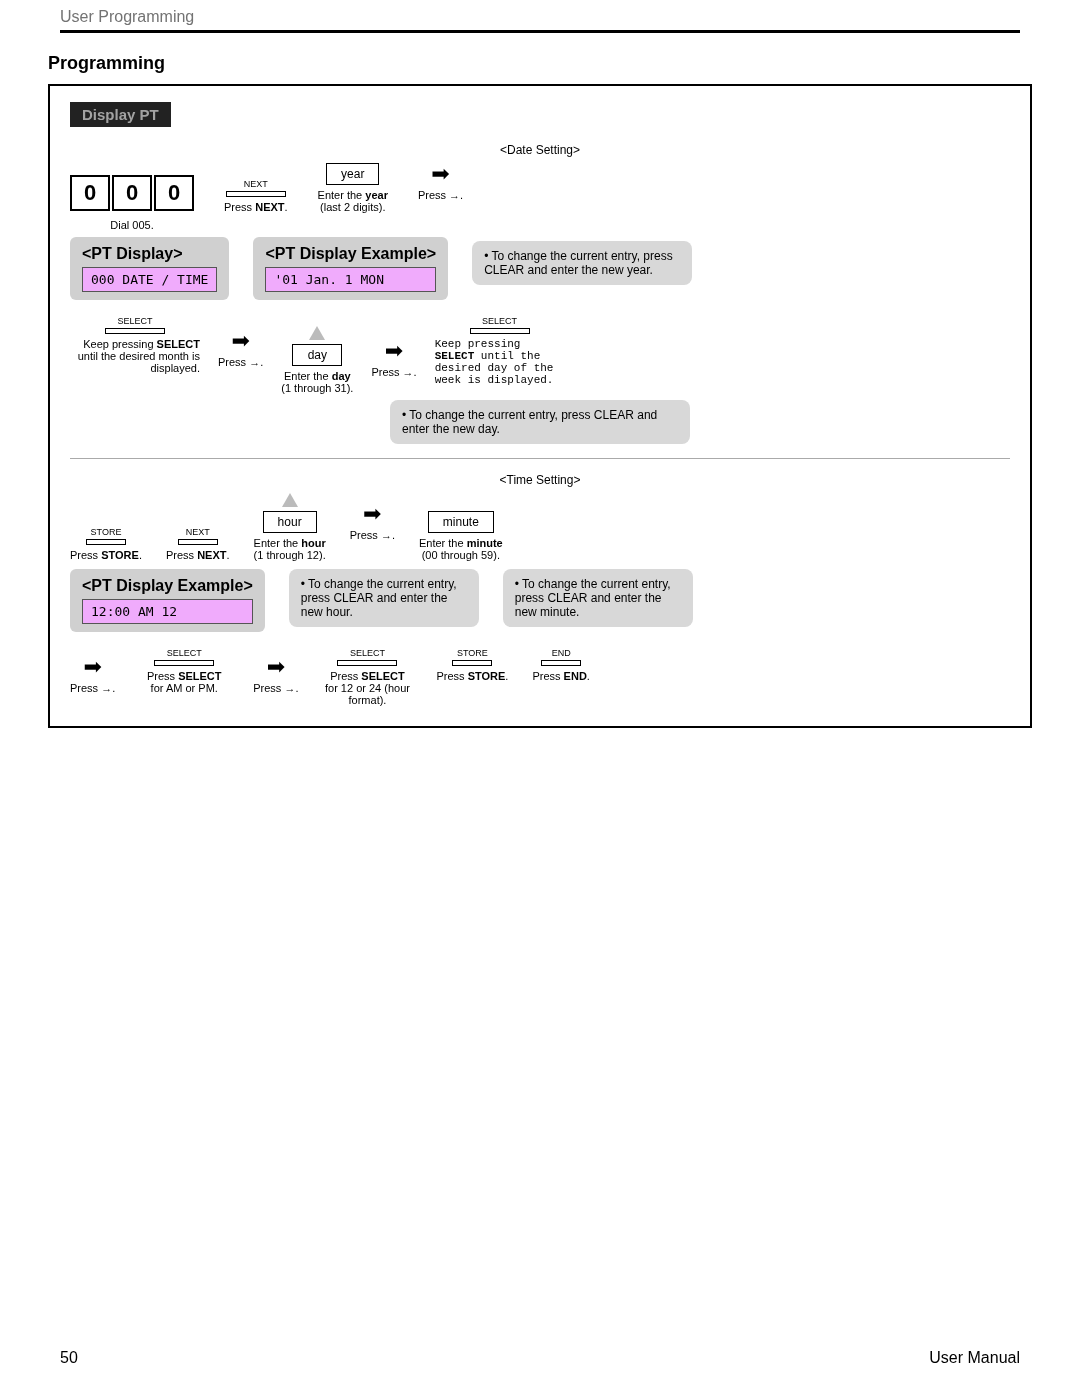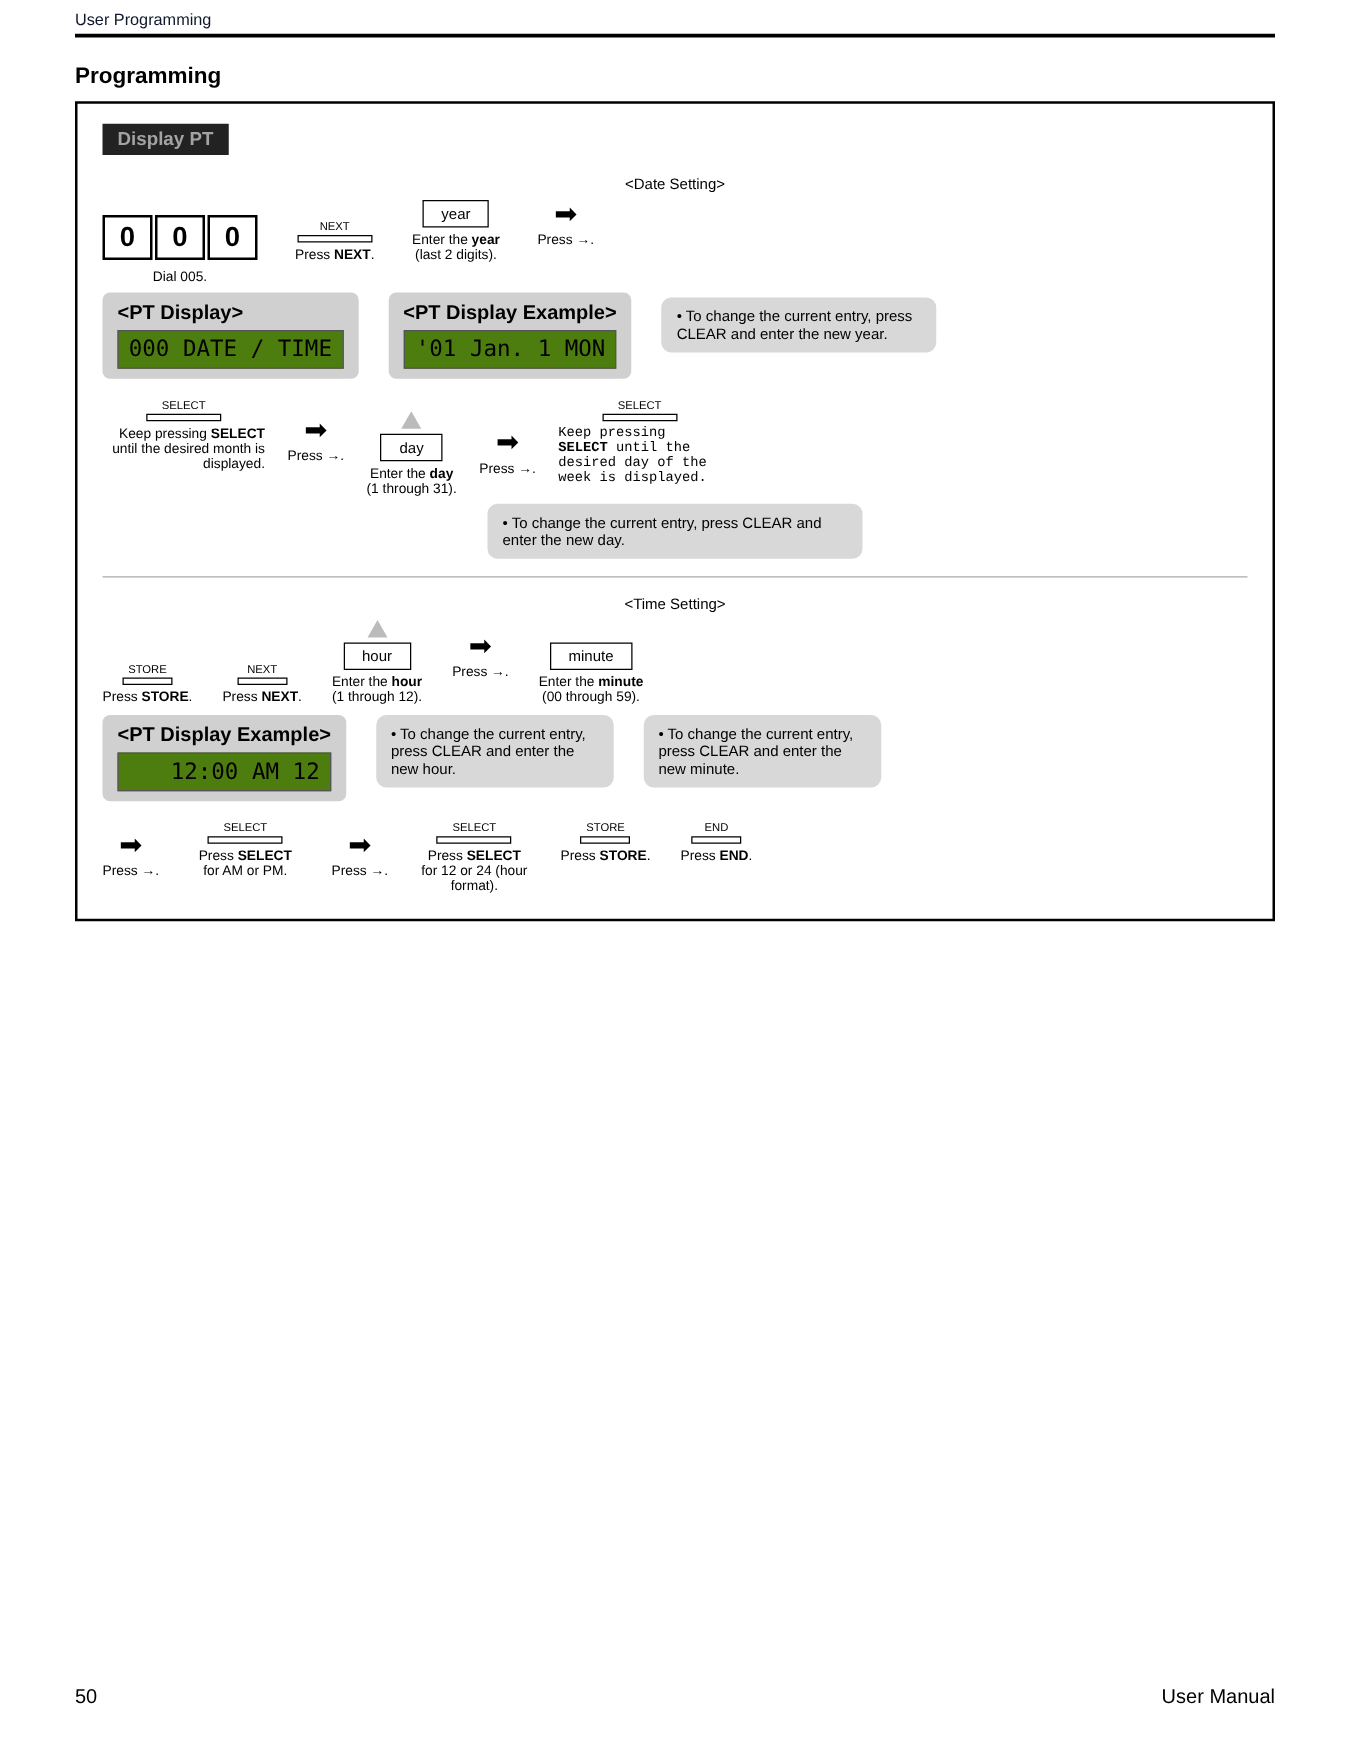--- a/index.html
+++ b/index.html
@@ -8,31 +8,31 @@
       font-size: 13px;
       background: #fff;
       color: #000;
       width: 1080px;
       min-height: 1397px;
       position: relative;
     }
 
     .page-header {
       padding: 8px 60px 4px 60px;
-      font-size: 13px;
-      color: #0f172a;
+      font-size: 16px;
+      color: #737373;
     }
     .header-line {
       height: 3px;
       background: #000;
       margin: 0 60px;
     }
 
     .page-content {
-      padding: 20px 60px;
+      padding: 20px 48px;
     }
 
     .section-title {
       font-size: 18px;
       font-weight: bold;
       margin-bottom: 10px;
     }
 
     .main-box {
       border: 2px solid #000;
@@ -112,26 +112,25 @@
       padding: 8px 12px;
       min-width: 140px;
     }
     .pt-display-box-title {
       font-size: 16px;
       margin-bottom: 4px;
       font-weight: bold;
     }
     .pt-display-screen {
       border: 1.5px solid #555;
-      background: #4d7c0f;
+      background: #f0abfc;
       padding: 4px 8px;
       font-family: monospace;
-      font-size: 18px;
+      font-size: 13px;
       min-width: 120px;
-      text-align: right;
     }
 
     
     .note-box {
       background: #d8d8d8;
       border-radius: 8px;
       padding: 8px 12px;
       font-size: 12px;
       max-width: 220px;
     }

